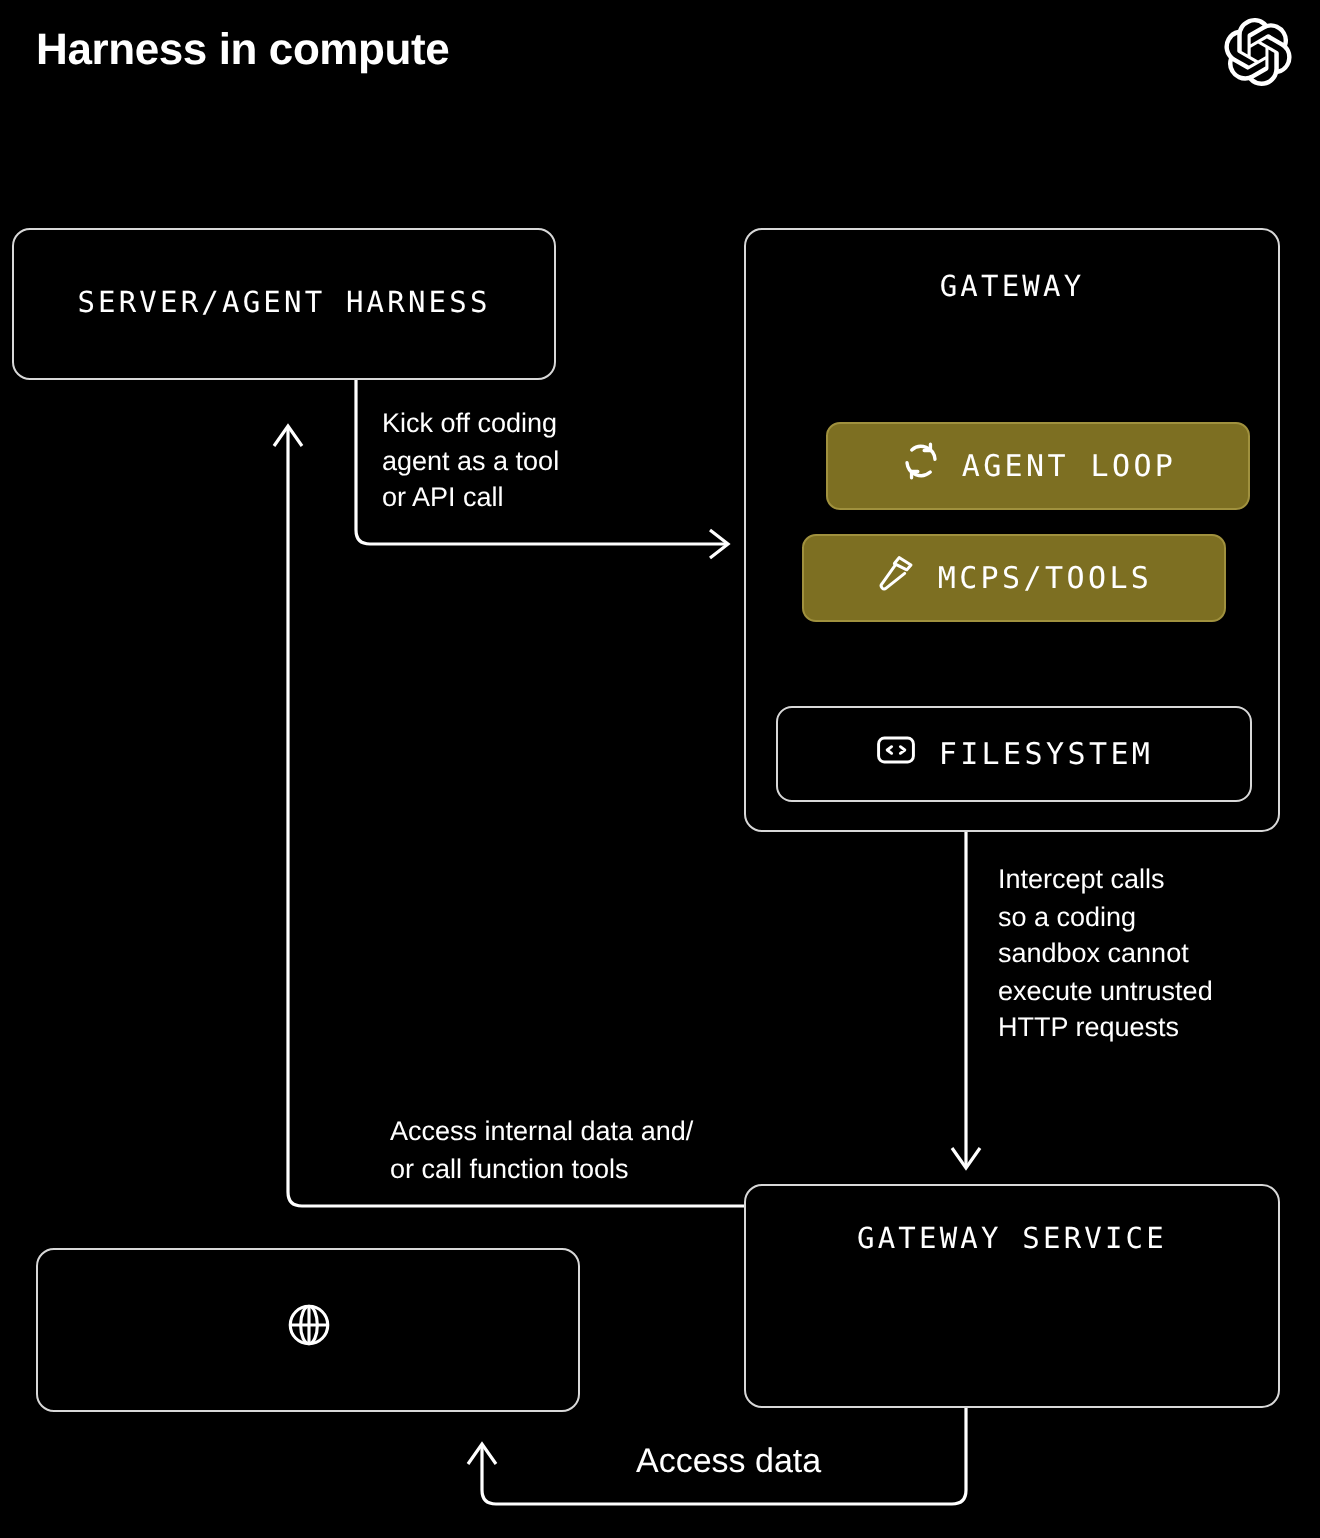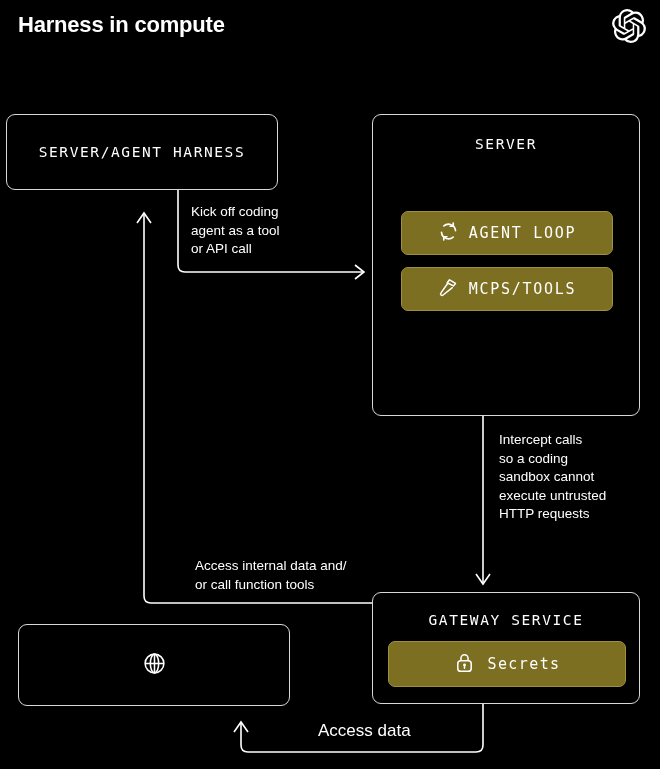--- a/index.html
+++ b/index.html
@@ -127,21 +127,21 @@
     height: 44px;
     box-sizing: border-box;
     border-radius: 7px;
     background: #7d6f22;
     border: 1.2px solid #a0913e;
     display: flex;
     align-items: center;
     justify-content: center;
     gap: 10px;
   }
-  #chip-agent-loop { top: 50px; }
+  #chip-agent-loop { top: 50px; margin-left: 12px; }
   #chip-mcps-tools { top: 106px; }
 
   
   #chip-filesystem {
     position: absolute;
     left: 15px;
     top: 238px;
     width: 238px;
     height: 48px;
     box-sizing: border-box;
@@ -248,21 +248,21 @@
 
   <path d="M483,704 L483,745 Q483,752 476,752 L248,752 Q241,752 241,745 L241,723"></path>
   <path d="M234,732 L241,722 L248,732"></path>
 </svg>
 
 <div class="node" id="node-server">
   <span class="mono-label">SERVER/AGENT HARNESS</span>
 </div>
 
 <div class="node" id="node-sandbox">
-  <div class="mono-label" id="sandbox-title">SERVER</div>
+  <div class="mono-label" id="sandbox-title">GATEWAY</div>
 
   <div id="panel-harness">
 
     <div class="chip" id="chip-agent-loop">
       <span class="icon">
         <svg viewBox="0 0 24 24" width="21" height="21">
           <path d="M20 11a8 8 0 0 0-13.3-5.3M4 13a8 8 0 0 0 13.3 5.3" fill="none" stroke="#ffffff" stroke-width="1.9" stroke-linecap="round"></path>
           <path d="M17.4 2.4v3.6h-3.6M6.6 21.6V18h3.6" fill="none" stroke="#ffffff" stroke-width="1.9" stroke-linecap="round" stroke-linejoin="round"></path>
         </svg>
       </span>
@@ -273,47 +273,45 @@
       <span class="icon">
         <svg viewBox="0 0 24 24" width="21" height="21">
           <path d="M13.2 3.2 L20 7.4 L17.6 10.2 L10.5 6.6 Z" fill="none" stroke="#ffffff" stroke-width="1.7" stroke-linejoin="round"></path>
           <path d="M11.2 7.2 L3.4 18.2 a1.7 1.7 0 0 0 2.4 2.4 L16.4 12.2" fill="none" stroke="#ffffff" stroke-width="1.7" stroke-linejoin="round" stroke-linecap="round"></path>
         </svg>
       </span>
       <span class="chip-text">MCPS/TOOLS</span>
     </div>
   </div>
 
+  <div id="chip-filesystem">
+    <span class="icon">
+      <svg viewBox="0 0 24 24" width="22" height="22">
+        <rect x="2.5" y="5.5" width="19" height="13" rx="3.2" fill="none" stroke="#ffffff" stroke-width="1.6"></rect>
+        <path d="M9.6 10.2 L7.2 12 L9.6 13.8 M14.4 10.2 L16.8 12 L14.4 13.8" fill="none" stroke="#ffffff" stroke-width="1.6" stroke-linecap="round" stroke-linejoin="round"></path>
+      </svg>
+    </span>
+    <span class="chip-text">FILESYSTEM</span>
+  </div>
 </div>
 
 <div class="node" id="node-data">
   <span class="icon">
     <svg viewBox="0 0 24 24" width="25" height="25">
       <circle cx="12" cy="12" r="9" fill="none" stroke="#ffffff" stroke-width="1.5"></circle>
       <ellipse cx="12" cy="12" rx="4" ry="9" fill="none" stroke="#ffffff" stroke-width="1.5"></ellipse>
       <line x1="3" y1="12" x2="21" y2="12" stroke="#ffffff" stroke-width="1.5"></line>
       <line x1="12" y1="3" x2="12" y2="21" stroke="#ffffff" stroke-width="1.5"></line>
     </svg>
   </span>
 </div>
 
 <div class="node" id="node-gateway">
   <div class="mono-label" id="gateway-title">GATEWAY SERVICE</div>
 
-  <div id="chip-secrets">
-    <span class="icon">
-      <svg viewBox="0 0 24 24" width="23" height="23">
-        <rect x="5" y="10.2" width="14" height="11" rx="3" fill="none" stroke="#ffffff" stroke-width="1.6"></rect>
-        <path d="M8.3 10.2 V7.6 a3.7 3.7 0 0 1 7.4 0 V10.2" fill="none" stroke="#ffffff" stroke-width="1.6"></path>
-        <circle cx="12" cy="14.6" r="1.5" fill="#ffffff"></circle>
-        <path d="M12 15.6 V18" stroke="#ffffff" stroke-width="1.6" stroke-linecap="round"></path>
-      </svg>
-    </span>
-    <span class="chip-text mixed">Secrets</span>
-  </div>
 </div>
 
 <div class="caption" id="caption-kickoff">Kick off coding
 agent as a tool
 or API call</div>
 
 <div class="caption" id="caption-intercept">Intercept calls
 so a coding
 sandbox cannot
 execute untrusted

